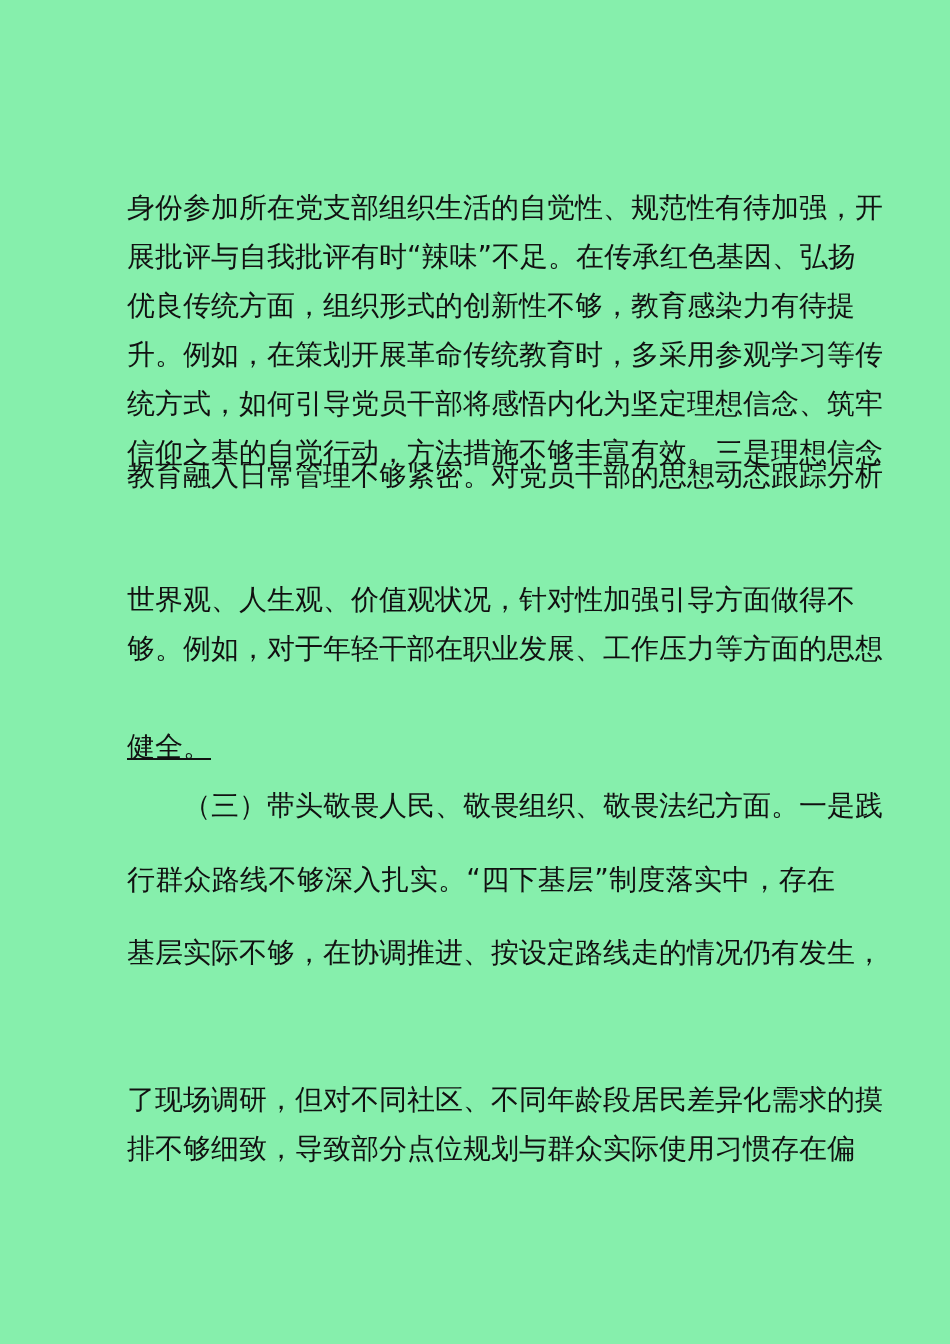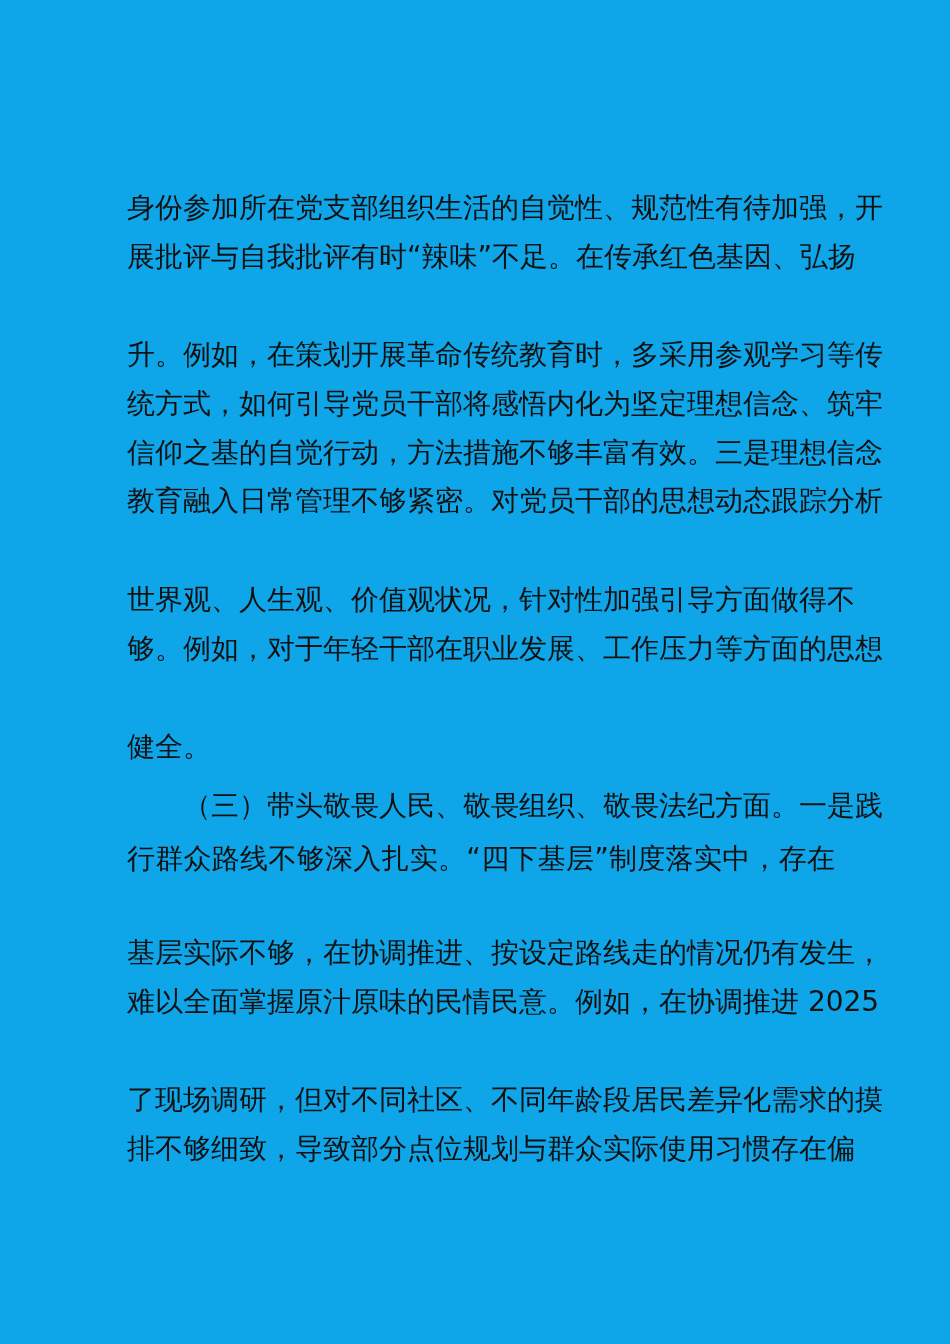--- a/index.html
+++ b/index.html
@@ -1,48 +1,48 @@
 <!DOCTYPE html>
 <html><head>
 <meta charset="utf-8">
 <style>
   html, body { margin: 0; padding: 0; background: #ffffff; }
   body { width: 950px; height: 1344px; position: relative; overflow: hidden; }
-  .page { position: absolute; left: 0; top: 0; width: 950px; height: 1344px; background: #0ea5e9; }
+  .page { position: absolute; left: 0; top: 0; width: 950px; height: 1344px; background: #86efac; }
   .line {
     position: absolute;
     left: 127px;
     width: 708px;
     height: 40px;
     font-family: "DejaVu Sans", "Liberation Sans", sans-serif;
     font-size: 28px;
     line-height: 40px;
     color: #111111;
     white-space: nowrap;
     text-align: justify;
     text-align-last: justify;
     letter-spacing: 0;
   }
-  .line.last { text-align-last: left; }
+  .line.last { text-align-last: left; text-decoration: underline; }
   .line.indent { left: 183px; width: 652px; }
   .bold { font-weight: normal; }
 </style>
 </head>
 <body>
 
 <div class="page">
   <div class="line" style="top:188px">身份参加所在党支部组织生活的自觉性、规范性有待加强，开</div>
   <div class="line" style="top:237px">展批评与自我批评有时“辣味”不足。在传承红色基因、弘扬</div>
+  <div class="line" style="top:286px">优良传统方面，组织形式的创新性不够，教育感染力有待提</div>
   <div class="line" style="top:335px">升。例如，在策划开展革命传统教育时，多采用参观学习等传</div>
   <div class="line" style="top:433px">信仰之基的自觉行动，方法措施不够丰富有效。三是理想信念</div>
   <div class="line" style="top:384px">统方式，如何引导党员干部将感悟内化为坚定理想信念、筑牢</div>
-  <div class="line" style="top:481px">教育融入日常管理不够紧密。对党员干部的思想动态跟踪分析</div>
+  <div class="line" style="top:456px">教育融入日常管理不够紧密。对党员干部的思想动态跟踪分析</div>
   <div class="line" style="top:580px">世界观、人生观、价值观状况，针对性加强引导方面做得不</div>
   <div class="line" style="top:629px">够。例如，对于年轻干部在职业发展、工作压力等方面的思想</div>
   <div class="line last" style="top:727px">健全。</div>
 
   <div class="line indent" style="top:786px"><span class="bold">（三）带头敬畏人民、敬畏组织、敬畏法纪方面。</span><span>一是践</span></div>
-  <div class="line" style="top:839px">行群众路线不够深入扎实。“四下基层”制度落实中，存在</div>
+  <div class="line" style="top:860px">行群众路线不够深入扎实。“四下基层”制度落实中，存在</div>
   <div class="line" style="top:933px">基层实际不够，在协调推进、按设定路线走的情况仍有发生，</div>
-  <div class="line" style="top:982px">难以全面掌握原汁原味的民情民意。例如，在协调推进 2025</div>
   <div class="line" style="top:1080px">了现场调研，但对不同社区、不同年龄段居民差异化需求的摸</div>
   <div class="line" style="top:1129px">排不够细致，导致部分点位规划与群众实际使用习惯存在偏</div>
 </div>
 
 </body></html>

